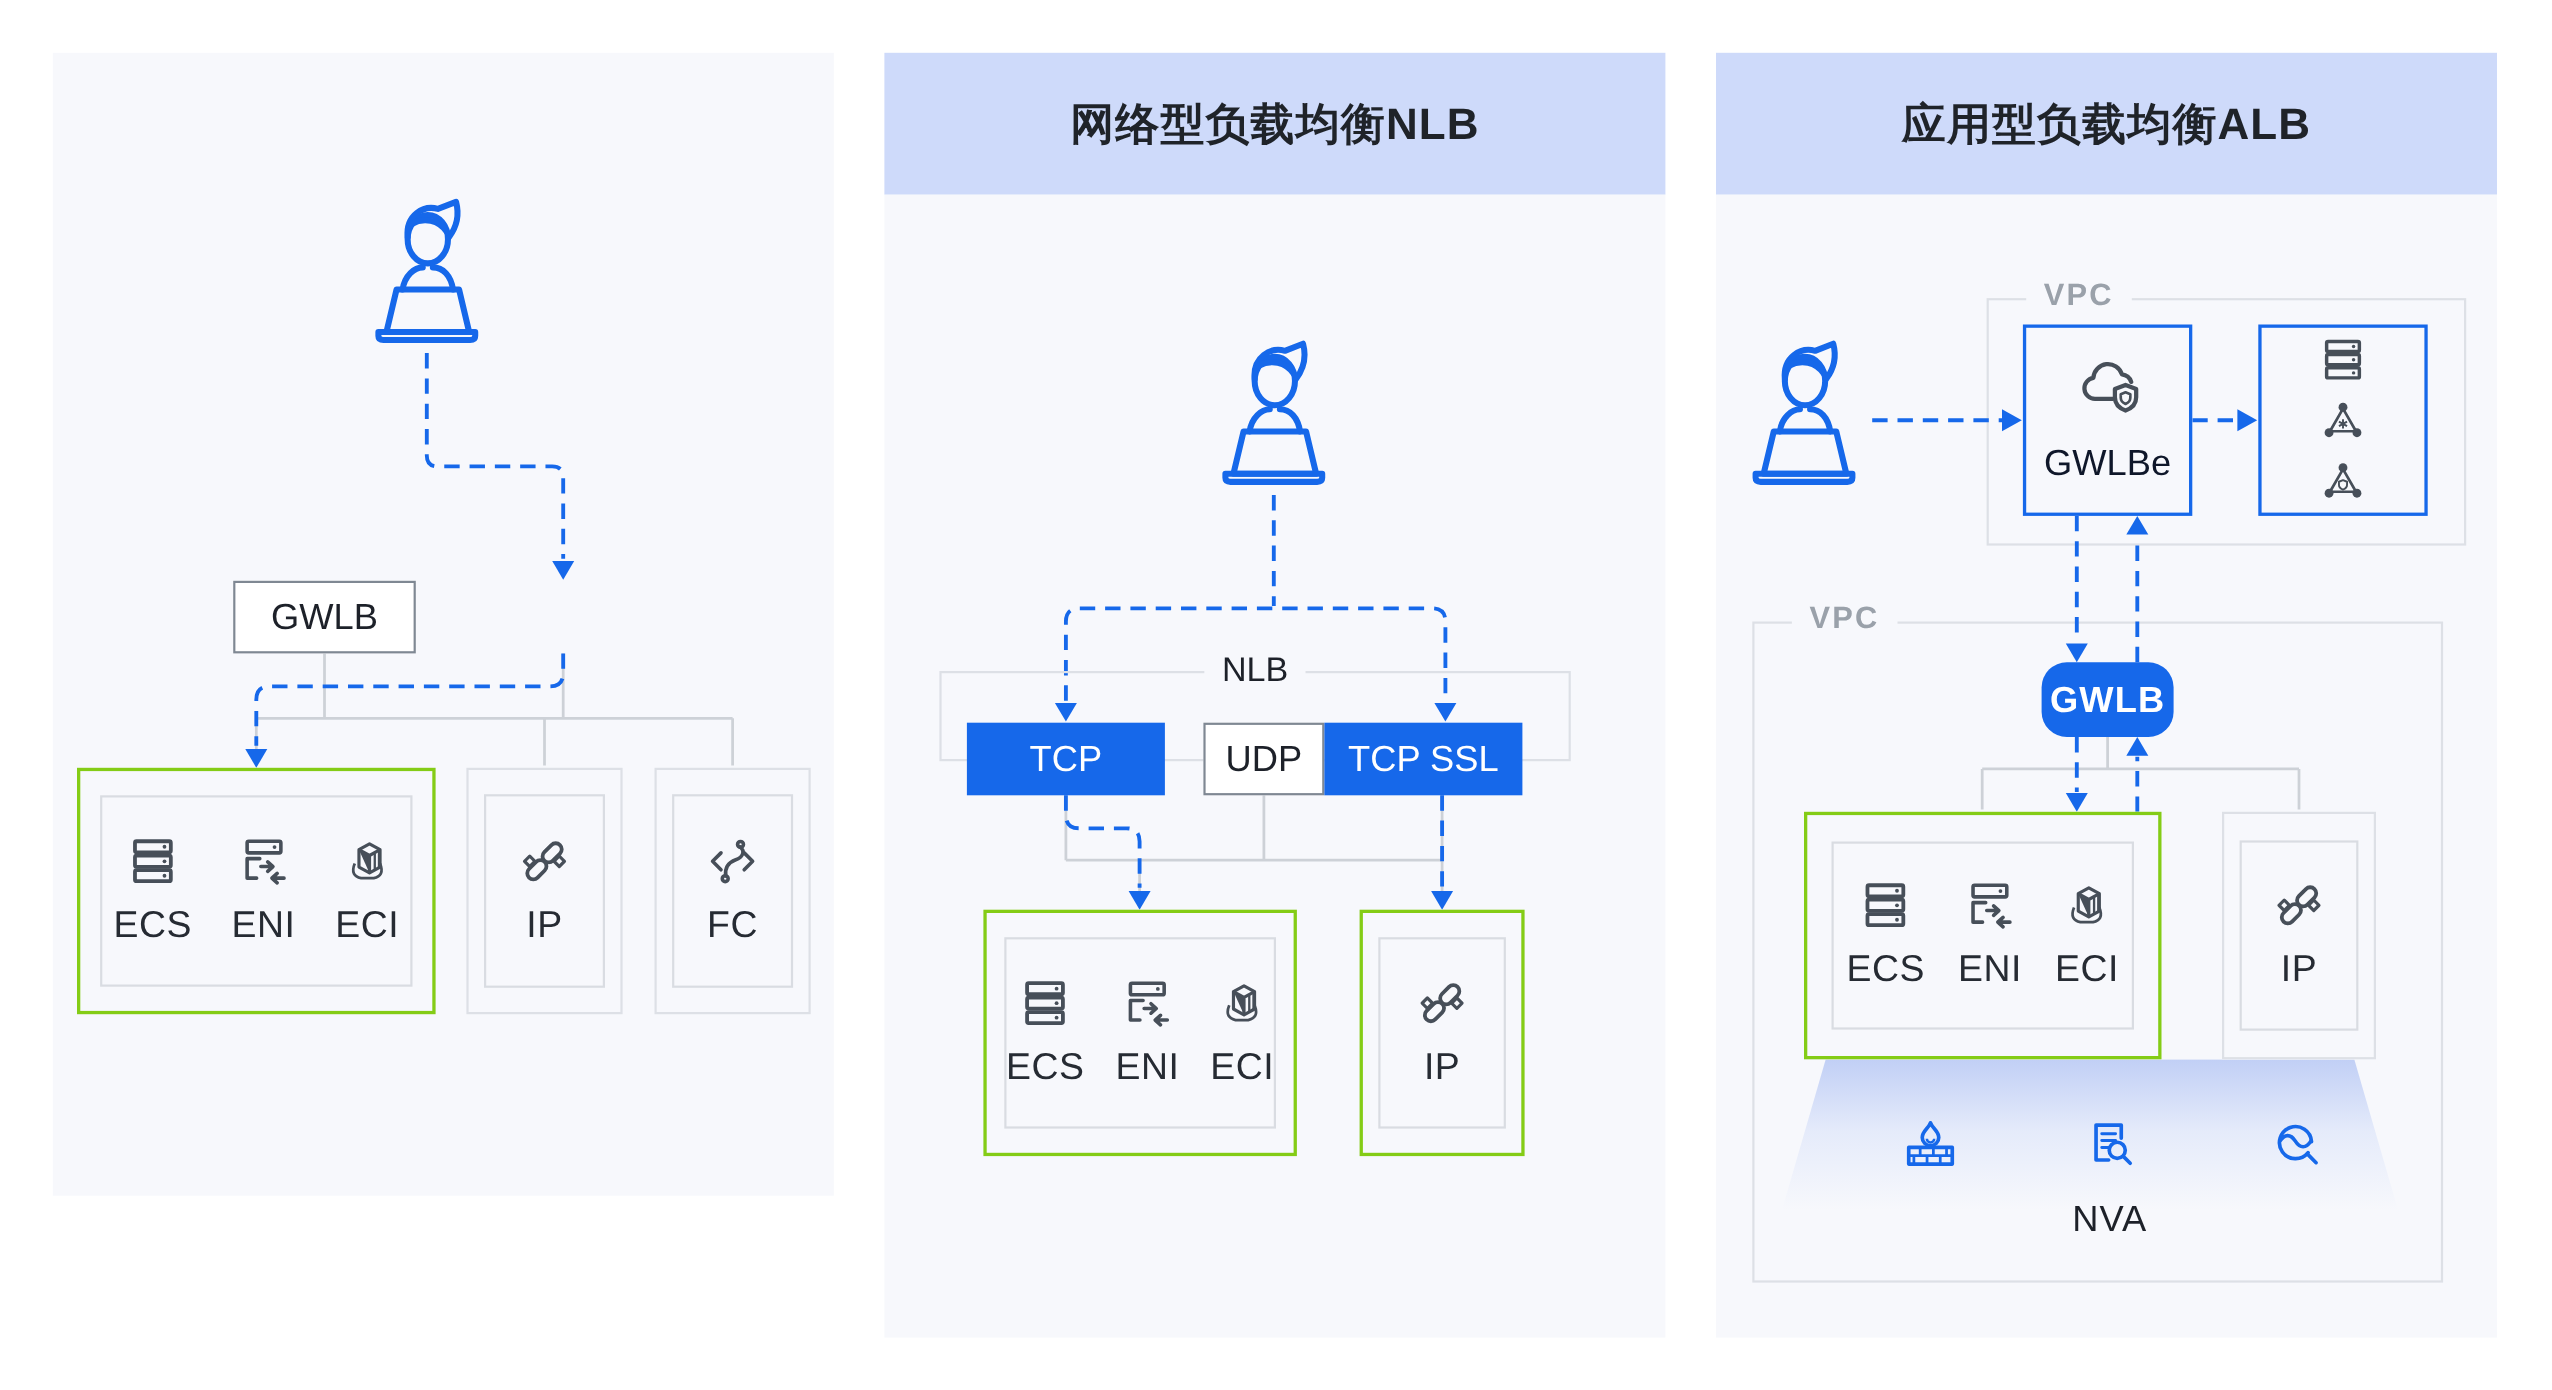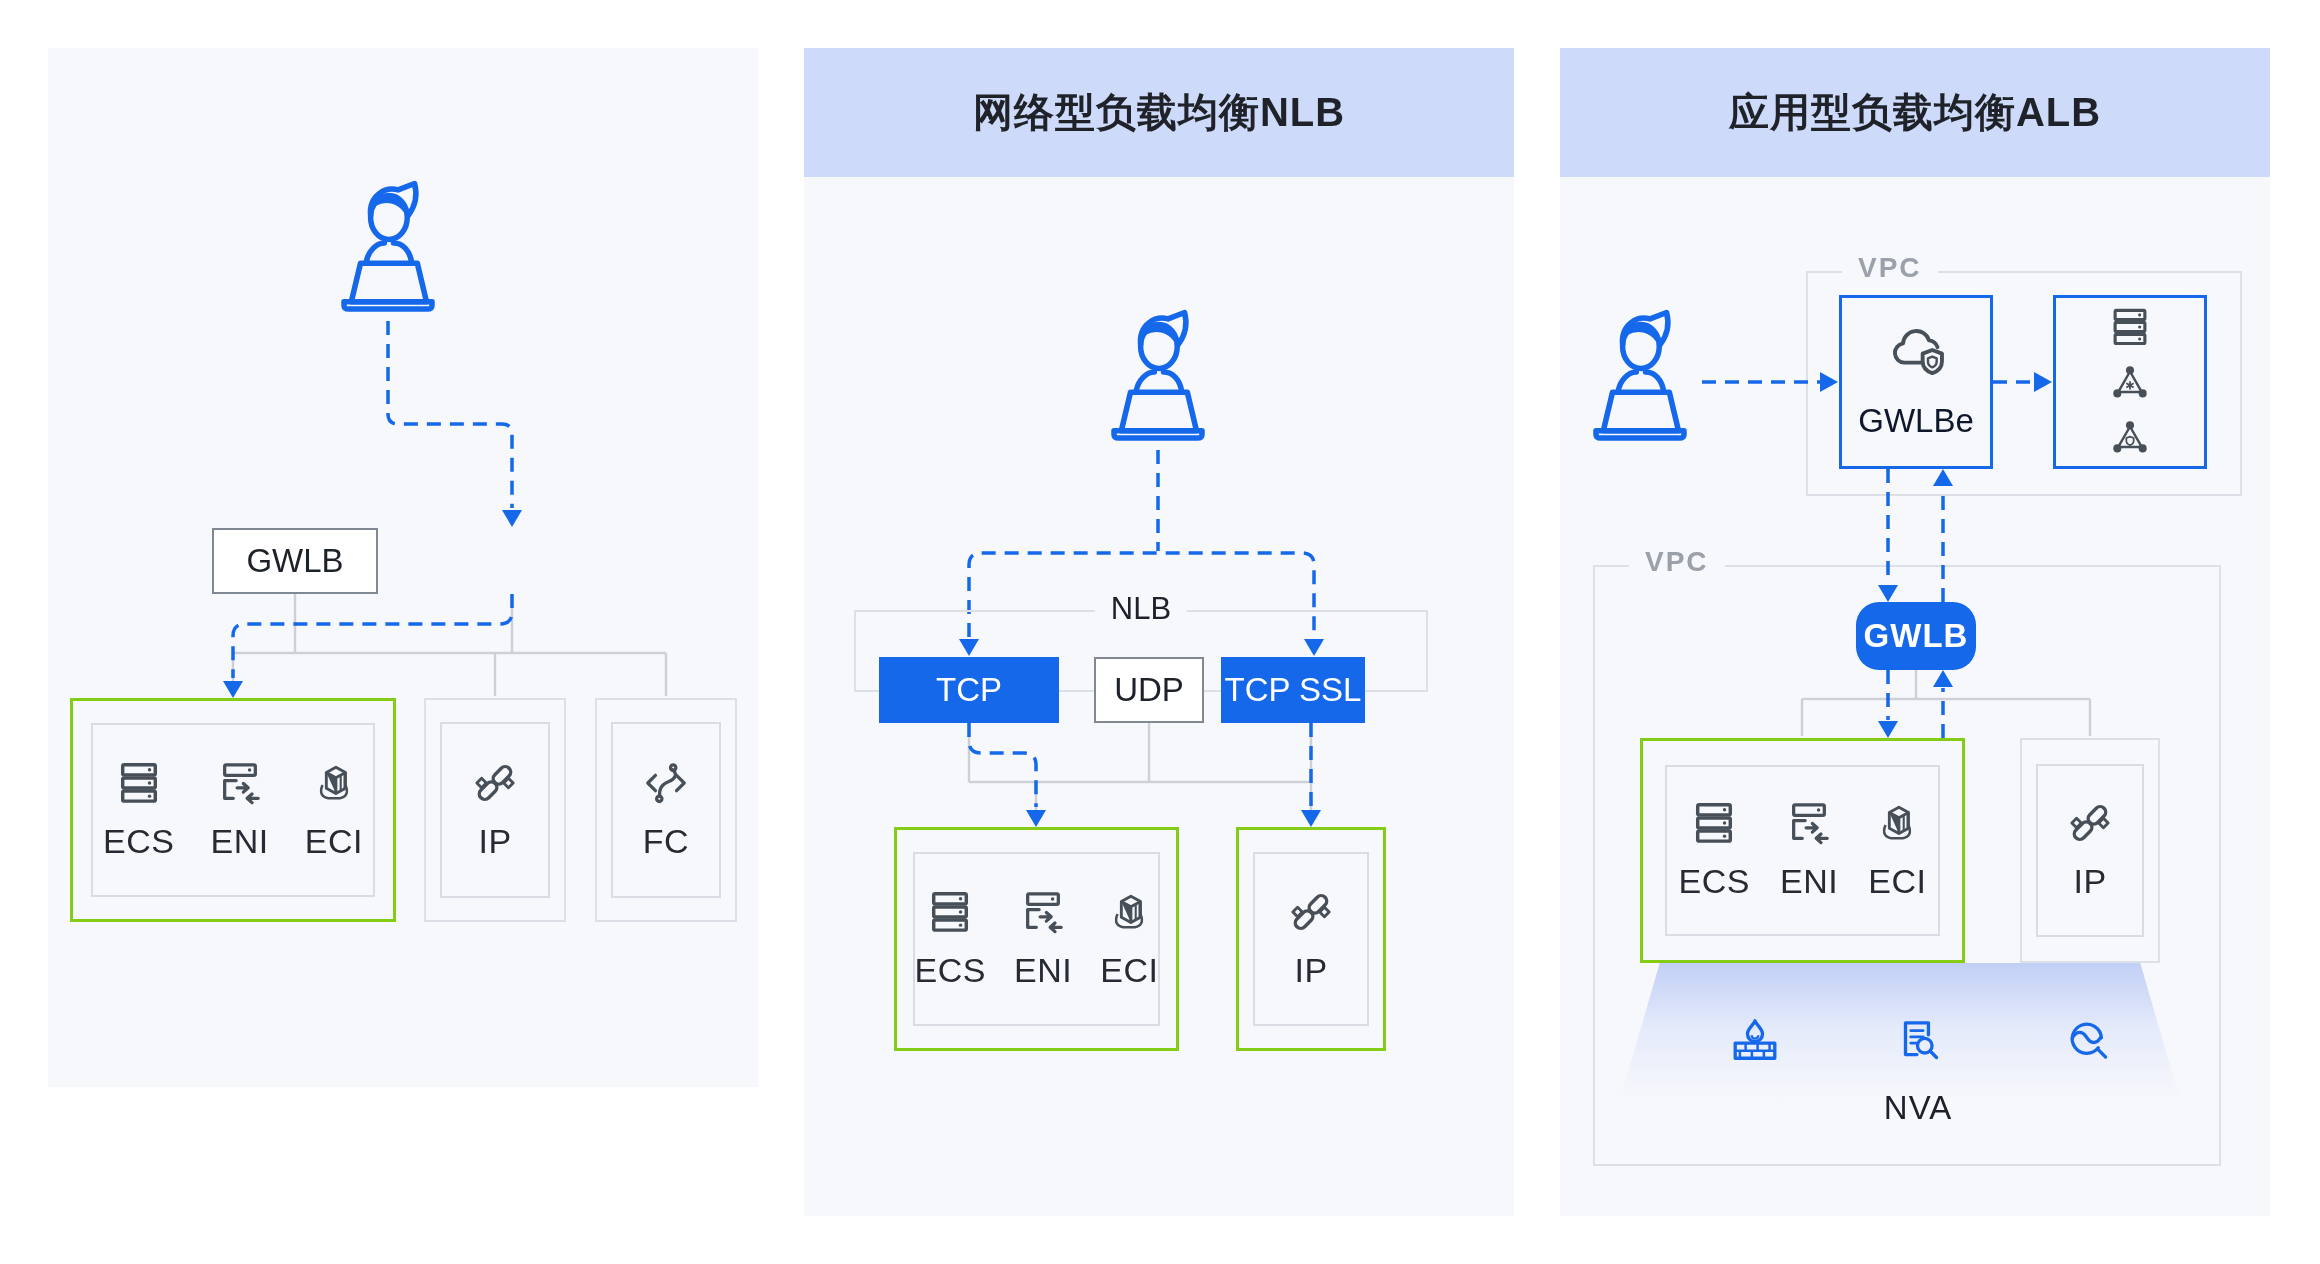--- a/index.html
+++ b/index.html
@@ -244,21 +244,21 @@
             <use href="#i-person"></use>
           </svg>
       </div>
 
       <div class="group-box" style="left:50px;top:433px;width:570px;height:78px">
         <span class="group-label">NLB</span>
       </div>
 
       <div class="proto active" style="left:75px;top:480px;width:180px">TCP</div>
       <div class="proto plain" style="left:290px;top:480px;width:110px">UDP</div>
-      <div class="proto active" style="left:417px;top:480px;width:144px">TCP SSL</div>
+      <div class="proto active" style="left:400px;top:480px;width:180px">TCP SSL</div>
 
       <div class="node blue" style="left:90px;top:650px;width:285px;height:224px">
         <div class="inner" style="left:16px;top:22px;right:16px;bottom:22px">
           <div class="cells" style="gap:28px">
             <div class="cell">
               <span class="cell-icn"><svg viewBox="0 0 48 48">
                     <use href="#i-server"></use>
                   </svg></span>
               <span class="cell-label">ECS</span>
             </div>

